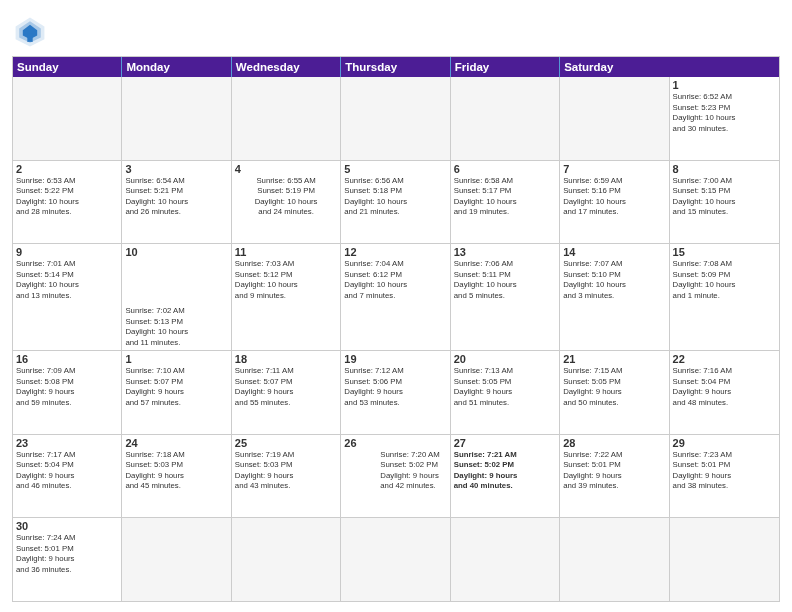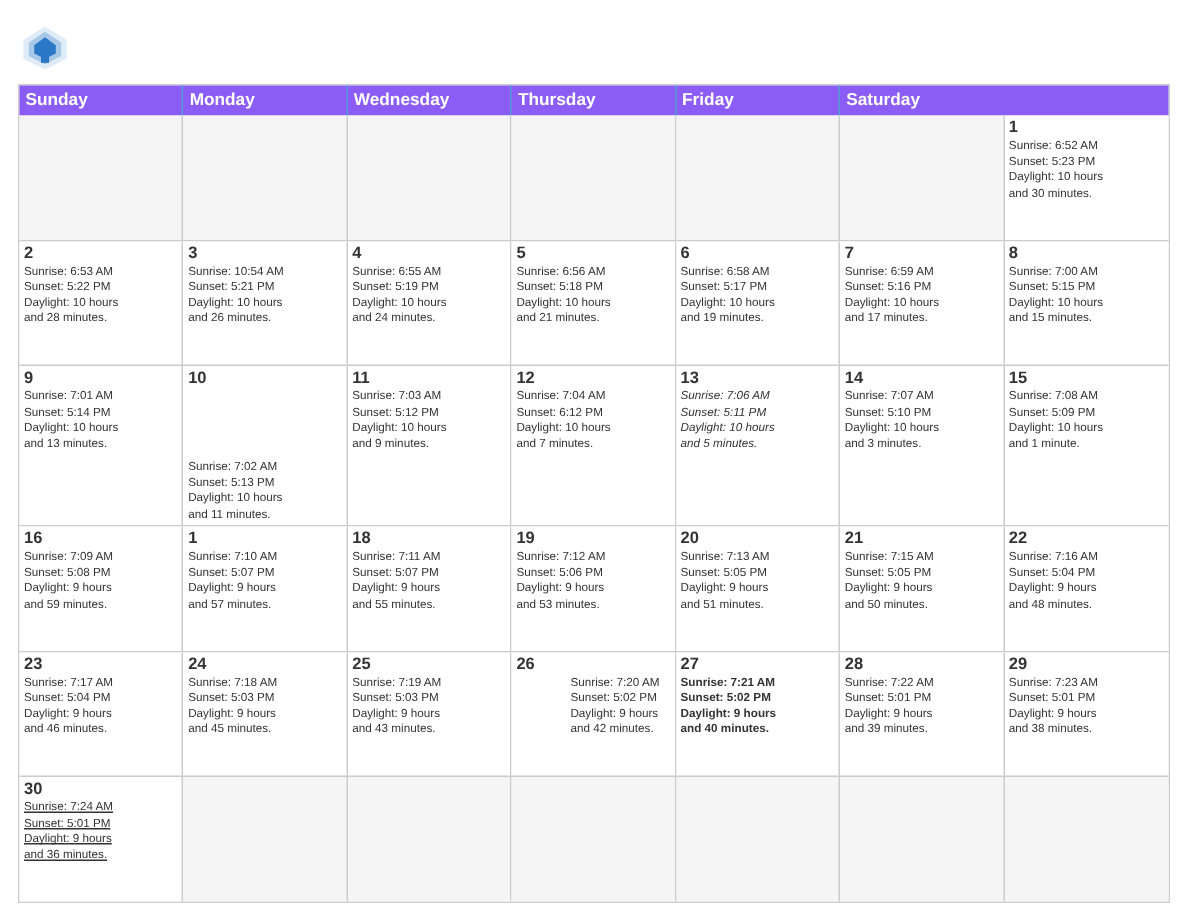--- a/index.html
+++ b/index.html
@@ -55,21 +55,21 @@
     }
     .calendar {
       flex: 1;
       border: 1px solid #ccc;
       display: flex;
       flex-direction: column;
     }
     .cal-header {
       display: grid;
       grid-template-columns: repeat(7, 1fr);
-      background: #8b5cf6;
+      background: #4c1d95;
     }
     .cal-header-cell {
       color: #fff;
       font-size: 11.5px;
       font-weight: bold;
       padding: 4px 4px;
       text-align: left;
       border-right: 1px solid #5599d6;
     }
     .cal-header-cell:last-child { border-right: none; }
@@ -161,28 +161,28 @@
         <div class="cal-row">
           <div class="cal-cell">
             <span class="day-num">2</span>
             <div class="day-info" style="white-space: pre-line;">Sunrise: 6:53 AM
 Sunset: 5:22 PM
 Daylight: 10 hours
 and 28 minutes.</div>
           </div>
           <div class="cal-cell">
             <span class="day-num">3</span>
-            <div class="day-info" style="white-space: pre-line;">Sunrise: 10:54 AM
+            <div class="day-info" style="white-space: pre-line;">Sunrise: 6:54 AM
 Sunset: 5:21 PM
 Daylight: 10 hours
 and 26 minutes.</div>
           </div>
           <div class="cal-cell">
             <span class="day-num">4</span>
-            <div class="day-info" style="white-space: pre-line;">Sunrise: 6:55 AM
+            <div class="day-info" style="white-space: pre-line; text-align: center;">Sunrise: 6:55 AM
 Sunset: 5:19 PM
 Daylight: 10 hours
 and 24 minutes.</div>
           </div>
           <div class="cal-cell">
             <span class="day-num">5</span>
             <div class="day-info" style="white-space: pre-line;">Sunrise: 6:56 AM
 Sunset: 5:18 PM
 Daylight: 10 hours
 and 21 minutes.</div>
@@ -233,21 +233,21 @@
           </div>
           <div class="cal-cell">
             <span class="day-num">12</span>
             <div class="day-info" style="white-space: pre-line;">Sunrise: 7:04 AM
 Sunset: 6:12 PM
 Daylight: 10 hours
 and 7 minutes.</div>
           </div>
           <div class="cal-cell">
             <span class="day-num">13</span>
-            <div class="day-info" style="white-space: pre-line; font-style: italic;">Sunrise: 7:06 AM
+            <div class="day-info" style="white-space: pre-line;">Sunrise: 7:06 AM
 Sunset: 5:11 PM
 Daylight: 10 hours
 and 5 minutes.</div>
           </div>
           <div class="cal-cell">
             <span class="day-num">14</span>
             <div class="day-info" style="white-space: pre-line;">Sunrise: 7:07 AM
 Sunset: 5:10 PM
 Daylight: 10 hours
 and 3 minutes.</div>
@@ -358,21 +358,21 @@
             <span class="day-num">29</span>
             <div class="day-info" style="white-space: pre-line;">Sunrise: 7:23 AM
 Sunset: 5:01 PM
 Daylight: 9 hours
 and 38 minutes.</div>
           </div>
         </div>
         <div class="cal-row">
           <div class="cal-cell">
             <span class="day-num">30</span>
-            <div class="day-info" style="white-space: pre-line; text-decoration: underline;">Sunrise: 7:24 AM
+            <div class="day-info" style="white-space: pre-line;">Sunrise: 7:24 AM
 Sunset: 5:01 PM
 Daylight: 9 hours
 and 36 minutes.</div>
           </div>
           <div class="cal-cell empty"></div>
           <div class="cal-cell empty"></div>
           <div class="cal-cell empty"></div>
           <div class="cal-cell empty"></div>
           <div class="cal-cell empty"></div>
           <div class="cal-cell empty"></div>

